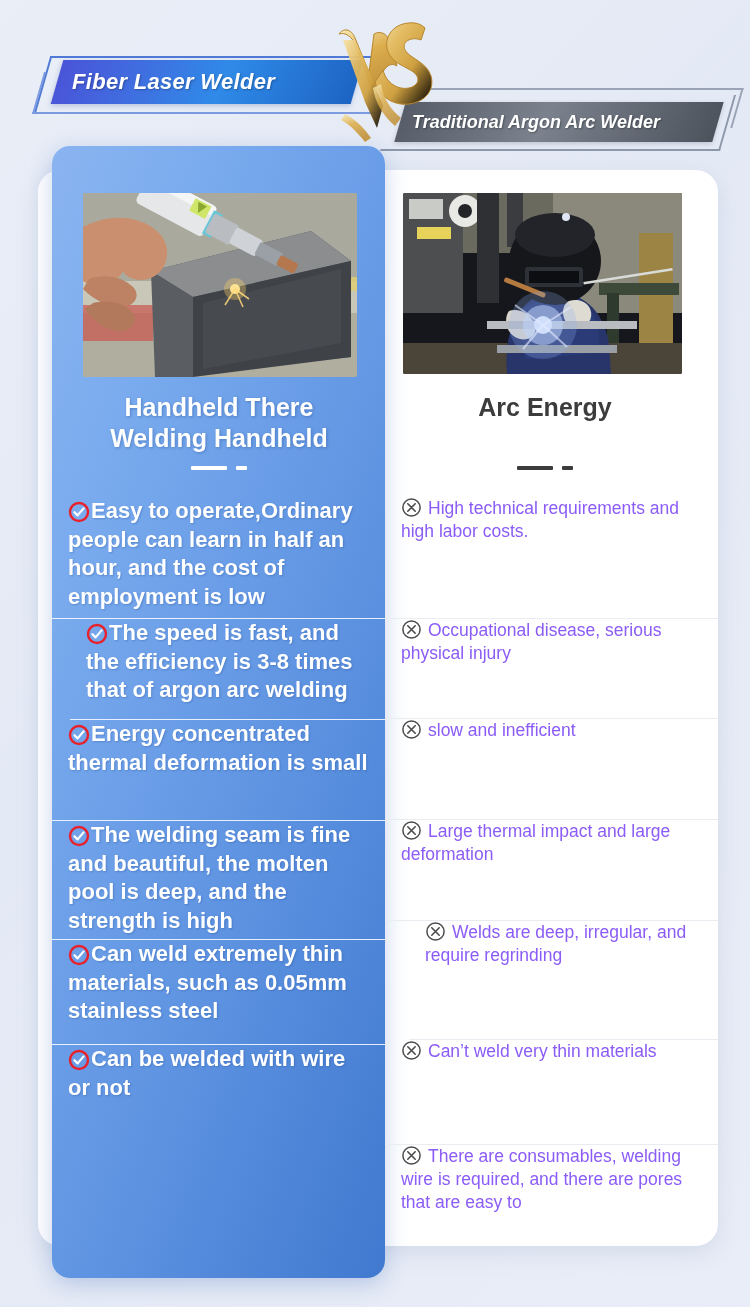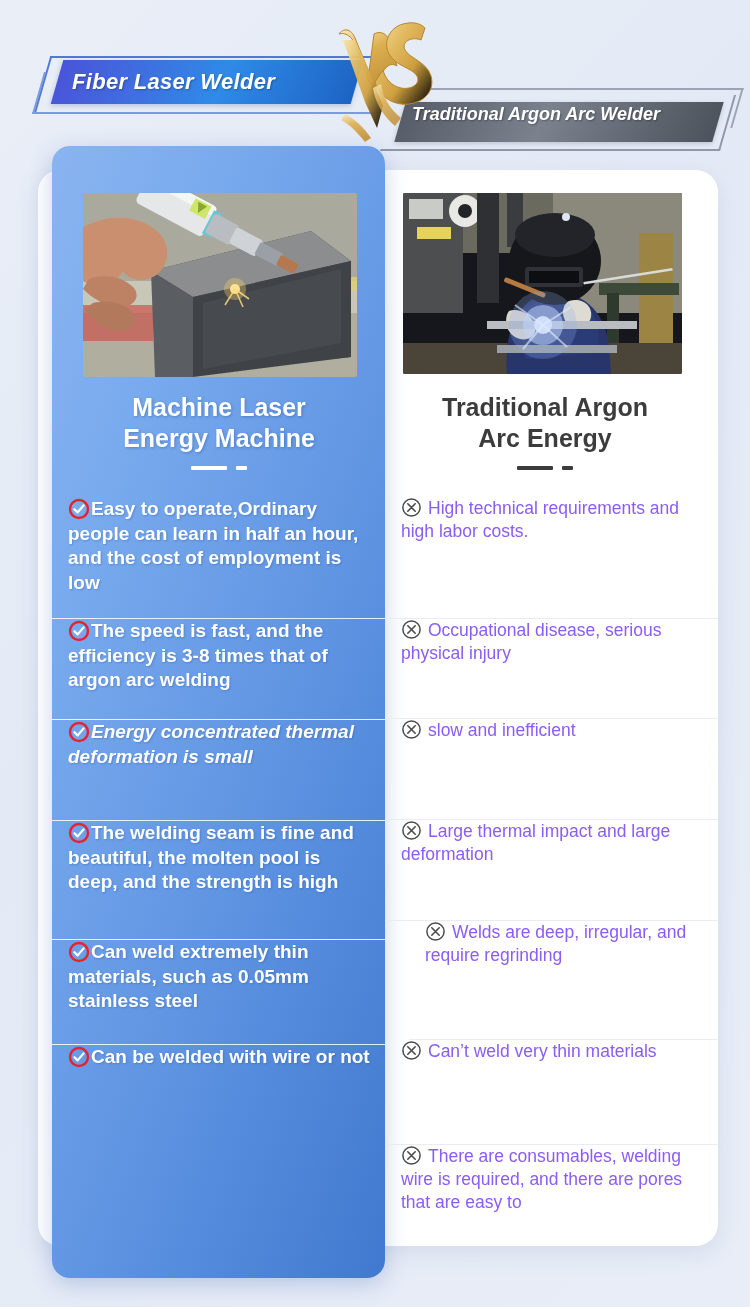--- a/index.html
+++ b/index.html
@@ -79,21 +79,21 @@
   .banner-right {
     position: absolute;
     left: 400px; top: 102px;
     width: 318px; height: 40px;
     background: linear-gradient(100deg, #565d68 0%, #7b828d 45%, #4d535d 100%);
     transform: skewX(-16deg);
     box-shadow: 0 2px 5px rgba(60,70,90,.22);
   }
   .banner-right-label {
     position: absolute;
-    left: 412px; top: 94px;
+    left: 412px; top: 102px;
     width: 320px; height: 40px;
     display: flex; align-items: center; justify-content: flex-start;
     color: #ffffff;
     font-size: 18px;
     font-weight: bold;
     font-style: italic;
     text-shadow: 1px 1px 2px rgba(0,0,0,.32);
     white-space: nowrap;
   }
 
@@ -174,21 +174,21 @@
   .rows-left .row:last-child, .rows-right .row:last-child { border-bottom: none; }
 
   .row-inner {
     padding: 0 10px 0 16px;
     width: 100%;
     display: flex;
     align-items: center;
   }
 
   .item-text {
-    font-size: 19px;
+    font-size: 22px;
     line-height: 1.30;
   }
   .rows-left .item-text {
     color: #ffffff;
     font-weight: bold;
     text-shadow: 1px 1px 2px rgba(30,70,140,.30);
     padding-right: 4px;
   }
   .rows-right .item-text {
     color: #8b5cf6;
@@ -330,55 +330,54 @@
       <rect x="94" y="152" width="120" height="8" fill="#9ba0a6"></rect>
 
       <circle cx="140" cy="132" r="9" fill="#ffffff"></circle>
       <circle cx="140" cy="132" r="20" fill="#cfe0ff" opacity=".55"></circle>
       <circle cx="140" cy="132" r="34" fill="#8fb0ee" opacity=".25"></circle>
       <path d="M140 132 L112 112 M140 132 L168 114 M140 132 L120 156 M140 132 L164 154" stroke="#e6eeff" stroke-width="2" opacity=".6"></path>
     </svg>
   </div>
 
   <div class="col-title col-title-left">
-    <div>Machine Laser</div>
-    <div>Energy Machine</div>
+    <div>Handheld There</div>
+    <div>Welding Handheld</div>
   </div>
   <div class="title-rule rule-left">
     <span class="seg-long"></span>
     <span class="seg-short"></span>
   </div>
 
   <div class="col-title col-title-right">
-    <div>Traditional Argon</div>
     <div>Arc Energy</div>
   </div>
   <div class="title-rule rule-right">
     <span class="seg-long"></span>
     <span class="seg-short"></span>
   </div>
 
   <div class="rows-left" id="rows-left">
       <div class="row" style="height: 122px;">
         <div class="row-inner">
           <div class="item-text"><svg class="ico" width="22" height="22" viewBox="0 0 22 22">
   <circle cx="11" cy="11" r="9" fill="none" stroke="#e8212a" stroke-width="2.4"></circle>
   <path d="M6.4 11.2 L9.6 14.4 L15.6 7.4" fill="none" stroke="#ffffff" stroke-width="2.2" stroke-linecap="round" stroke-linejoin="round"></path>
 </svg>Easy to operate,Ordinary people can learn in half an hour, and the cost of employment is low</div>
         </div>
       </div>
+      <div class="row" style="height: 101px; margin-left: 18px;">
+        <div class="row-inner">
+          <div class="item-text"><svg class="ico" width="22" height="22" viewBox="0 0 22 22">
+  <circle cx="11" cy="11" r="9" fill="none" stroke="#e8212a" stroke-width="2.4"></circle>
+  <path d="M6.4 11.2 L9.6 14.4 L15.6 7.4" fill="none" stroke="#ffffff" stroke-width="2.2" stroke-linecap="round" stroke-linejoin="round"></path>
+</svg>The speed is fast, and the efficiency is 3-8 times that of argon arc welding</div>
+        </div>
+      </div>
       <div class="row" style="height: 101px;">
-        <div class="row-inner">
-          <div class="item-text"><svg class="ico" width="22" height="22" viewBox="0 0 22 22">
-  <circle cx="11" cy="11" r="9" fill="none" stroke="#e8212a" stroke-width="2.4"></circle>
-  <path d="M6.4 11.2 L9.6 14.4 L15.6 7.4" fill="none" stroke="#ffffff" stroke-width="2.2" stroke-linecap="round" stroke-linejoin="round"></path>
-</svg>The speed is fast, and the efficiency is 3-8 times that of argon arc welding</div>
-        </div>
-      </div>
-      <div class="row" style="height: 101px; font-style: italic;">
         <div class="row-inner">
           <div class="item-text"><svg class="ico" width="22" height="22" viewBox="0 0 22 22">
   <circle cx="11" cy="11" r="9" fill="none" stroke="#e8212a" stroke-width="2.4"></circle>
   <path d="M6.4 11.2 L9.6 14.4 L15.6 7.4" fill="none" stroke="#ffffff" stroke-width="2.2" stroke-linecap="round" stroke-linejoin="round"></path>
 </svg>Energy concentrated thermal deformation is small</div>
         </div>
       </div>
       <div class="row" style="height: 119px;">
         <div class="row-inner">
           <div class="item-text"><svg class="ico" width="22" height="22" viewBox="0 0 22 22">

